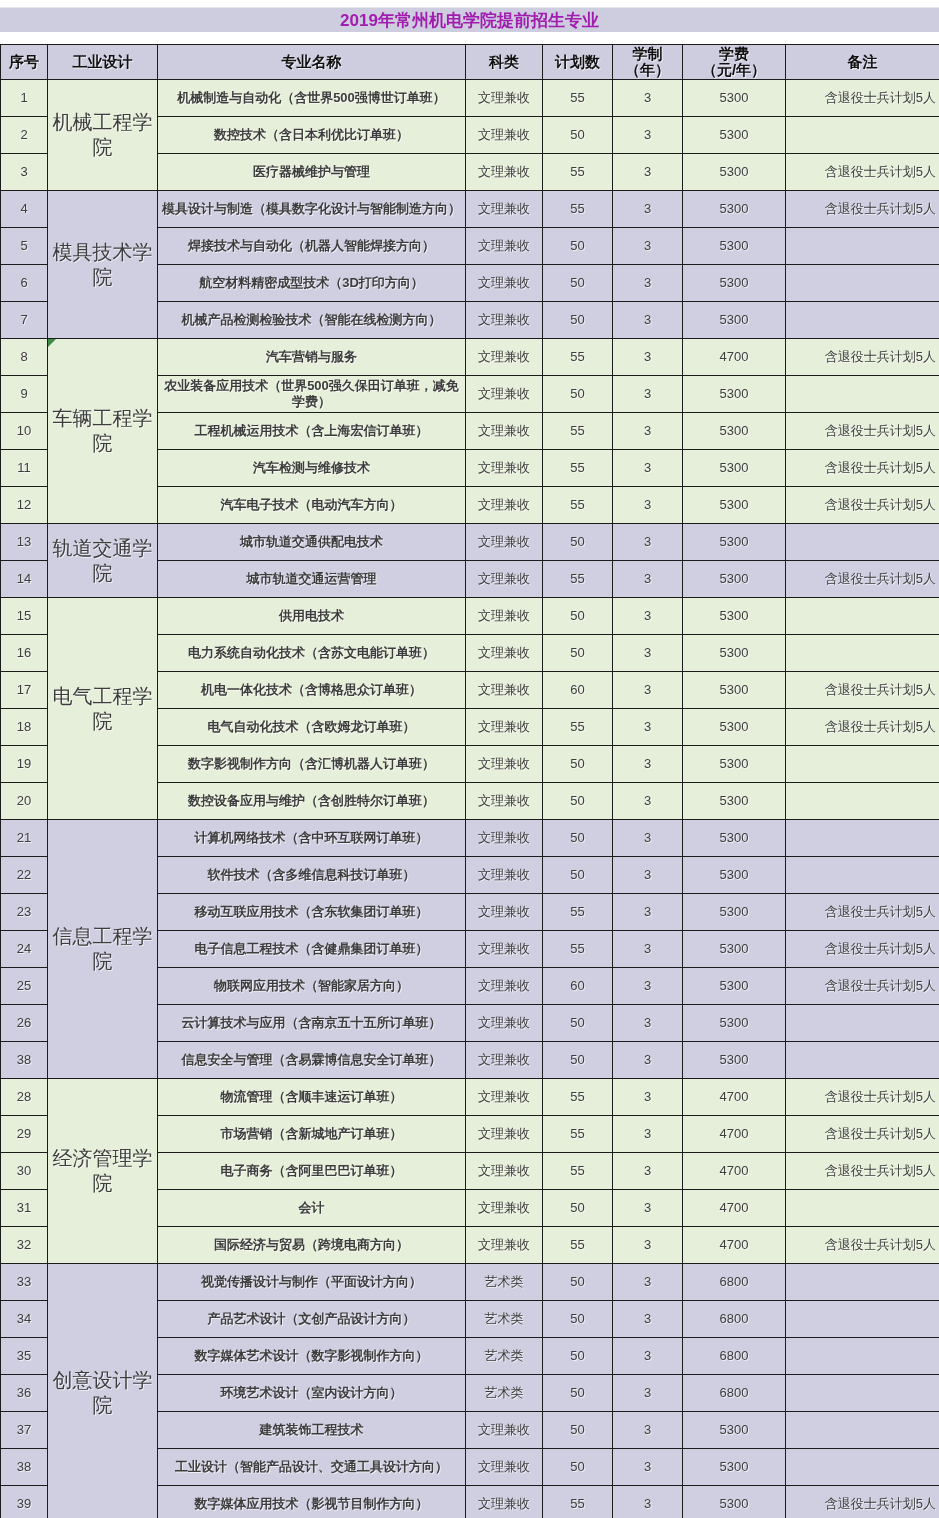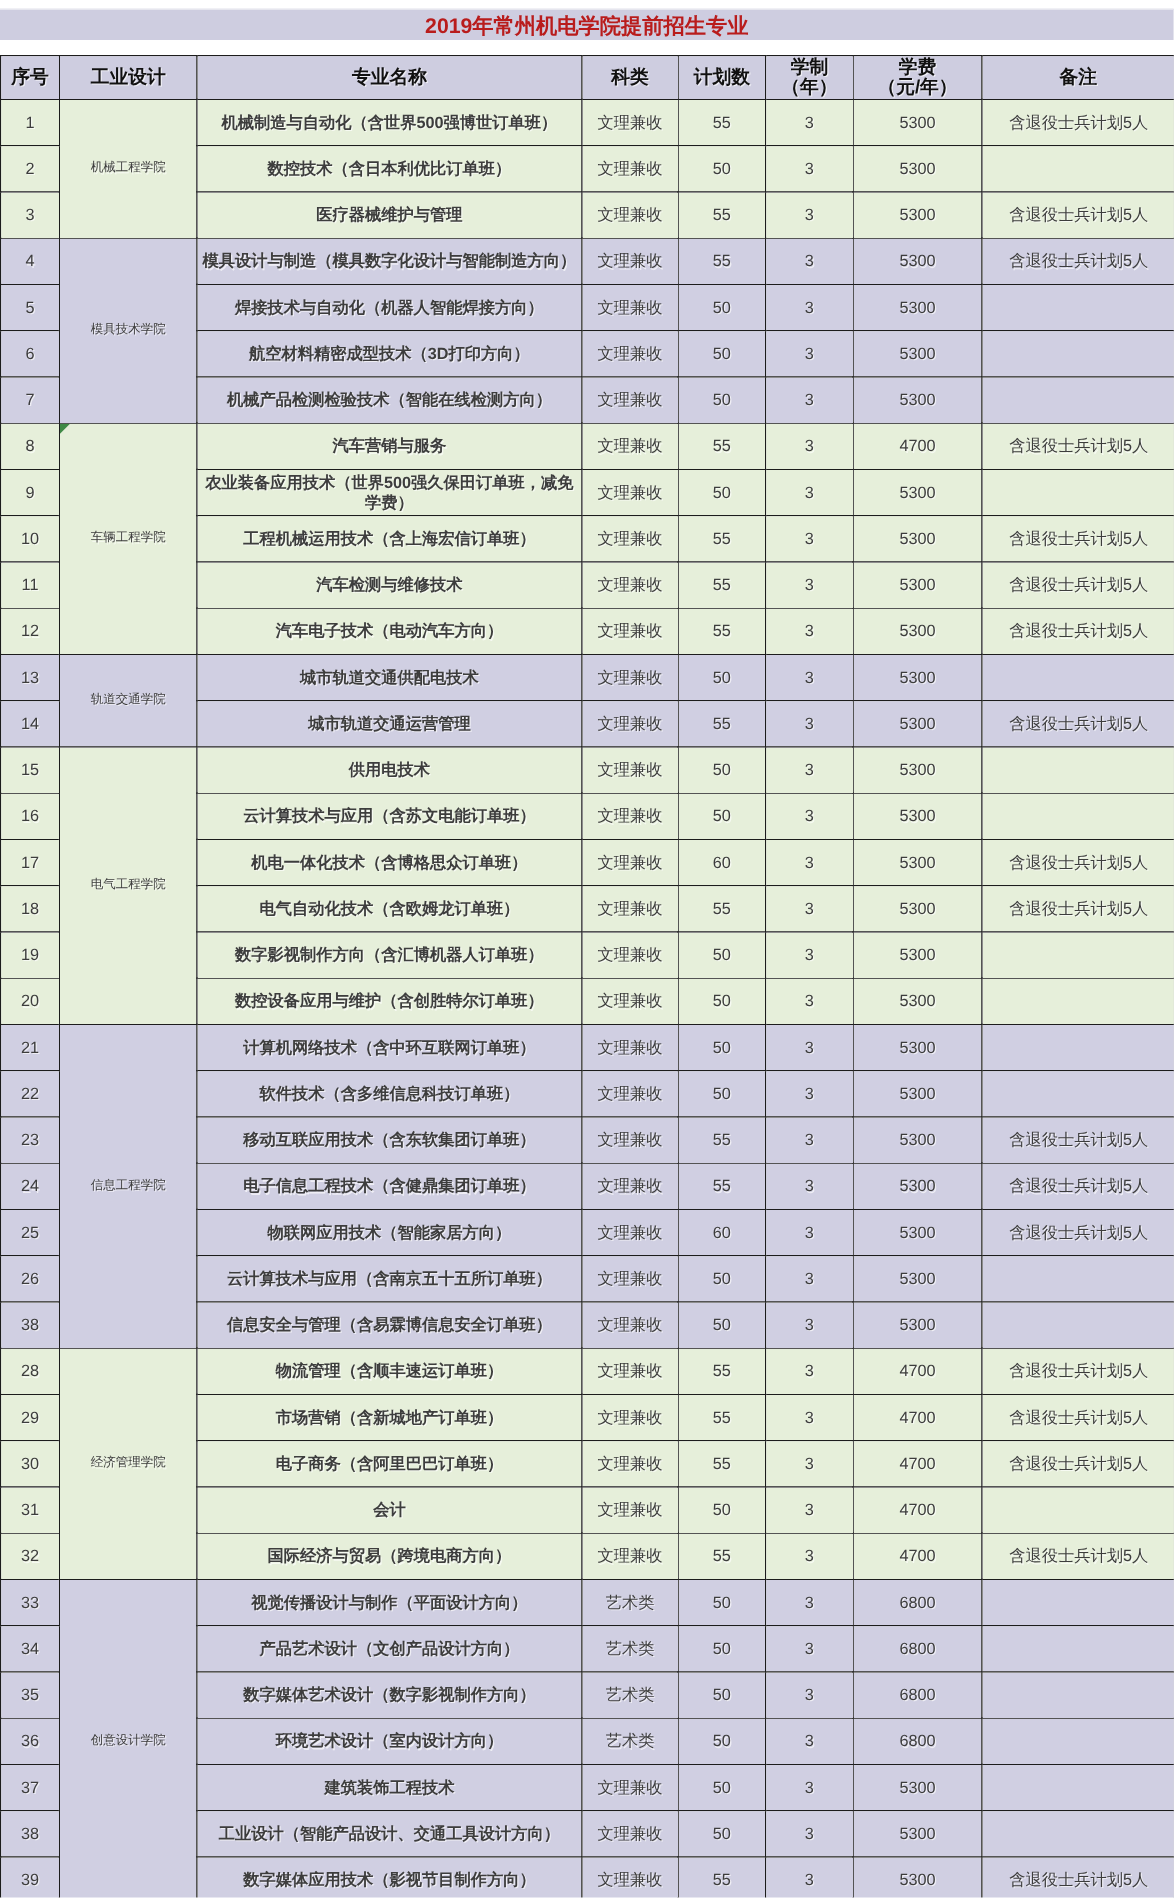--- a/index.html
+++ b/index.html
@@ -14,21 +14,21 @@
   *{box-sizing:border-box;}
   html,body{margin:0;padding:0;}
   body{
     width:939px;height:1518px;background:#ffffff;
     font-family:"Liberation Sans","DejaVu Sans",sans-serif;
     color:var(--text);
   }
   .title-bar{
     margin-top:7px;height:25px;line-height:25px;width:939px;
     background:var(--title-bg);
-    text-align:center;font-weight:bold;font-size:17px;color:#b91c1c;
+    text-align:center;font-weight:bold;font-size:17px;color:#a21caf;
     border-top:1px solid #e6e6ee;
   }
   table{
     margin-top:12px;width:939px;table-layout:fixed;
     border-collapse:collapse;
   }
   th,td{
     border:1px solid var(--border);
     overflow:hidden;position:relative;
     text-shadow:1px 1px 0 rgba(255,255,255,0.65);
@@ -37,23 +37,23 @@
     background:var(--header-bg);height:35px;
     font-size:15px;font-weight:bold;color:#111;
     text-align:center;white-space:pre-line;line-height:1.1;
     padding:0 2px;
   }
   tbody tr{height:37px;}
   tbody td{font-size:13px;line-height:1.25;padding:0 3px;}
   tr.green td{background:var(--green-row-bg);}
   tr.purple td{background:var(--purple-row-bg);}
   .c-no,.c-cat,.c-plan,.c-years,.c-fee{text-align:center;}
-  .c-college{text-align:center;font-size:10px;}
+  .c-college{text-align:center;font-size:20px;}
   .c-major{text-align:center;font-weight:bold;}
-  .c-remark{text-align:center;padding-left:4px;}
+  .c-remark{text-align:right;padding-left:4px;}
   .corner-marker{
     position:absolute;top:0;left:0;width:0;height:0;
     border-top:8px solid var(--marker-green);
     border-right:8px solid transparent;
   }
 </style>
 </head>
 <body>
 
 <div class="title-bar">2019年常州机电学院提前招生专业</div>
@@ -219,21 +219,21 @@
         <td class="c-college" rowspan="6"><span>电气工程学院</span></td>
         <td class="c-major"><span>供用电技术</span></td>
         <td class="c-cat"><span>文理兼收</span></td>
         <td class="c-plan"><span>50</span></td>
         <td class="c-years"><span>3</span></td>
         <td class="c-fee"><span>5300</span></td>
         <td class="c-remark"><span></span></td>
       </tr>
       <tr class="green">
         <td class="c-no"><span>16</span></td>
-        <td class="c-major"><span>云计算技术与应用（含苏文电能订单班）</span></td>
+        <td class="c-major"><span>电力系统自动化技术（含苏文电能订单班）</span></td>
         <td class="c-cat"><span>文理兼收</span></td>
         <td class="c-plan"><span>50</span></td>
         <td class="c-years"><span>3</span></td>
         <td class="c-fee"><span>5300</span></td>
         <td class="c-remark"><span></span></td>
       </tr>
       <tr class="green">
         <td class="c-no"><span>17</span></td>
         <td class="c-major"><span>机电一体化技术（含博格思众订单班）</span></td>
         <td class="c-cat"><span>文理兼收</span></td>

